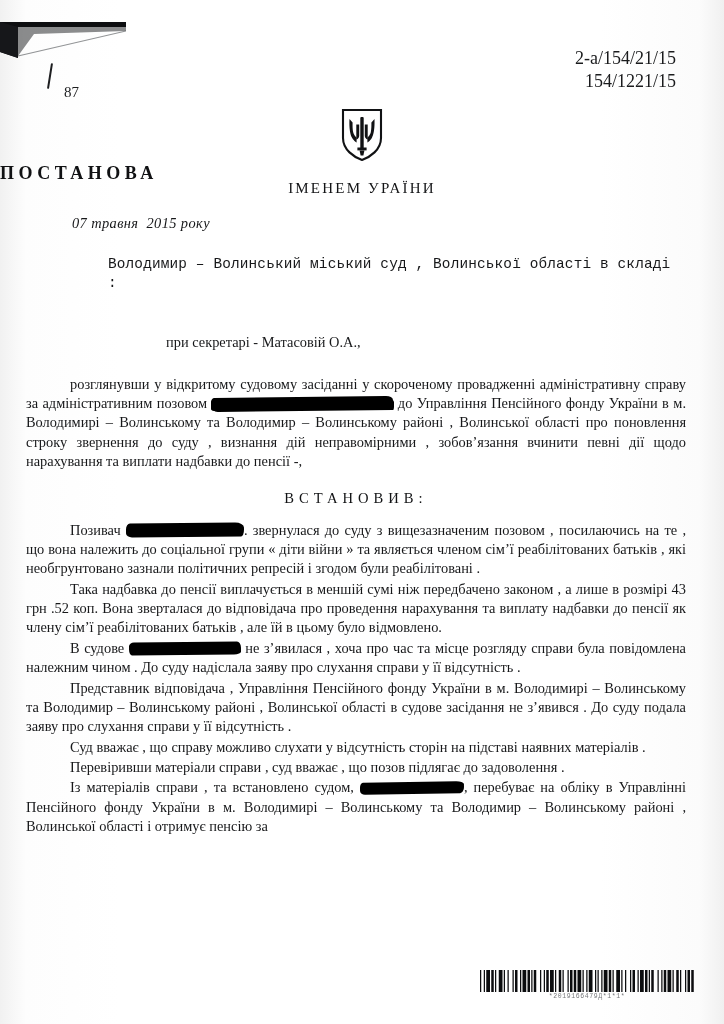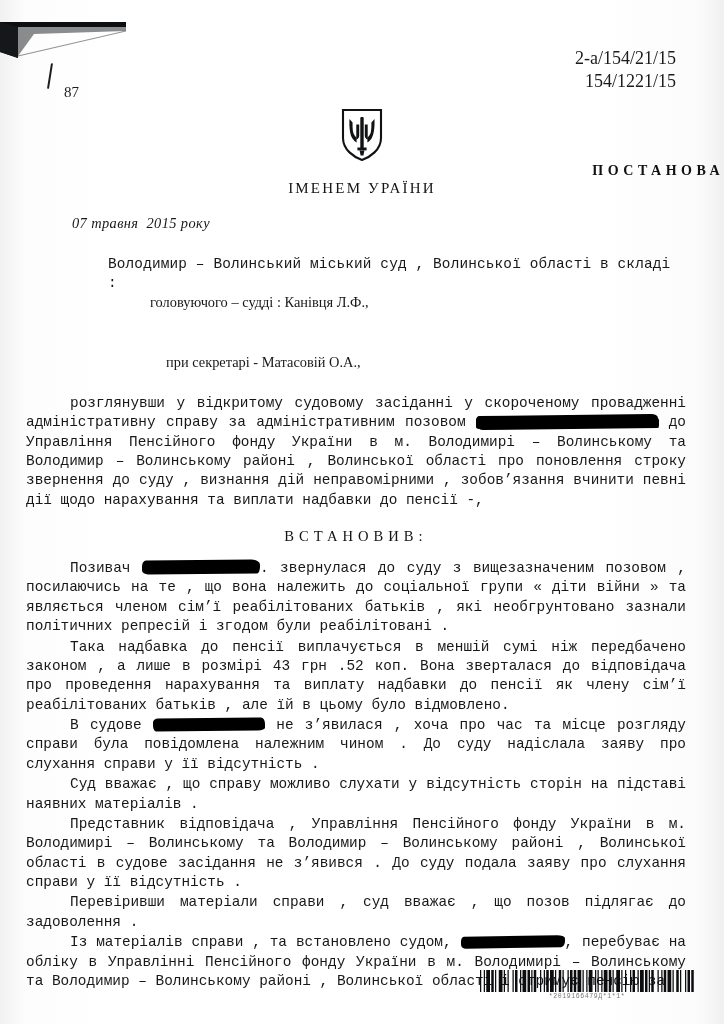--- a/index.html
+++ b/index.html
@@ -67,25 +67,25 @@
   .emblem {
     position: absolute;
     left: 50%;
     top: 108px;
     transform: translateX(-50%);
     width: 44px;
     height: 54px;
   }
   .doc-title {
     position: absolute;
-    left: 16px;
+    left: 0;
     right: 0;
     top: 163px;
-    text-align: right;
-    font-size: 14px;
+    text-align: left;
+    font-size: 18px;
     font-weight: bold;
     letter-spacing: 4.5px;
     color: #101113;
   }
   .doc-subtitle {
     position: absolute;
     left: 0;
     right: 0;
     top: 180px;
     text-align: center;
@@ -127,21 +127,20 @@
     margin: 2px 0 14px 0;
     color: #111214;
   }
 
   .para {
     font-size: 14.4px;
     line-height: 1.345;
     text-align: justify;
     color: #17181a;
     margin-bottom: 1px;
-    font-family: Liberation Mono, monospace;
   }
   .para .indent { display: inline-block; width: 44px; }
   .flow { display: inline; }
 
   
   .redact {
     display: inline-block;
     vertical-align: -3px;
     background: #000000;
     position: relative;
@@ -226,21 +225,20 @@
   </svg>
 
   <div class="doc-title">ПОСТАНОВА</div>
   <div class="doc-subtitle">ІМЕНЕМ УРАЇНИ</div>
 
   <div class="sheet">
 
     <div class="line date-line">07 травня  2015 року</div>
 
     <div class="line court-line">Володимир – Волинський міський суд , Волинської області в складі :</div>
-    <div class="line judge-line">головуючого – судді : Канівця Л.Ф.,</div>
     <div class="line clerk-line">при секретарі - Матасовій О.А.,</div>
 
     <div class="gap-md"></div>
 
     <div class="para">
       <span class="indent"></span><span class="flow">розглянувши у відкритому судовому засіданні у скороченому провадженні адміністративну справу за адміністративним позовом </span><span class="redact r1"></span><span class="flow"> до  Управління Пенсійного фонду України в м. Володимирі – Волинському та Володимир – Волинському районі , Волинської області  про  поновлення строку звернення до суду , визнання дій неправомірними , зобов’язання  вчинити певні дії щодо  нарахування та виплати надбавки до пенсії -,</span>
     </div>
 
     <div class="gap-sm"></div>
 
@@ -253,25 +251,25 @@
 
     <div class="para">
       <span class="indent"></span><span class="flow">Така надбавка до пенсії виплачується в меншій сумі ніж передбачено законом , а лише в розмірі 43 грн .52 коп. Вона зверталася до відповідача про проведення  нарахування та виплату надбавки до пенсії як члену сім’ї реабілітованих батьків , але їй в цьому було відмовлено.</span>
     </div>
 
     <div class="para">
       <span class="indent"></span><span class="flow">В судове </span><span class="redact r3"></span><span class="flow"> не з’явилася , хоча про час та місце розгляду справи була повідомлена належним чином . До суду надіслала заяву про слухання справи у її відсутність .</span>
     </div>
 
     <div class="para">
+      <span class="indent"></span><span class="flow">Представник відповідача , Управління Пенсійного фонду України в м. Володимирі – Волинському та Володимир – Волинському районі , Волинської області  в судове засідання не з’явився . До суду подала заяву про слухання справи у її відсутність .</span>
+    </div>
+
+    <div class="para">
       <span class="indent"></span><span class="flow">Суд вважає , що справу можливо слухати у відсутність сторін на підставі наявних матеріалів .</span>
-    </div>
-
-    <div class="para">
-      <span class="indent"></span><span class="flow">Представник відповідача , Управління Пенсійного фонду України в м. Володимирі – Волинському та Володимир – Волинському районі , Волинської області  в судове засідання не з’явився . До суду подала заяву про слухання справи у її відсутність .</span>
     </div>
 
     <div class="para">
       <span class="indent"></span><span class="flow">Перевіривши матеріали справи , суд вважає , що позов підлягає до задоволення .</span>
     </div>
 
     <div class="para">
       <span class="indent"></span><span class="flow">Із матеріалів справи , та встановлено судом, </span><span class="redact r4"></span><span class="flow">, перебуває на обліку в Управлінні Пенсійного фонду України в м. Володимирі – Волинському та Володимир – Волинському районі , Волинської області і отримує пенсію за</span>
     </div>
 

